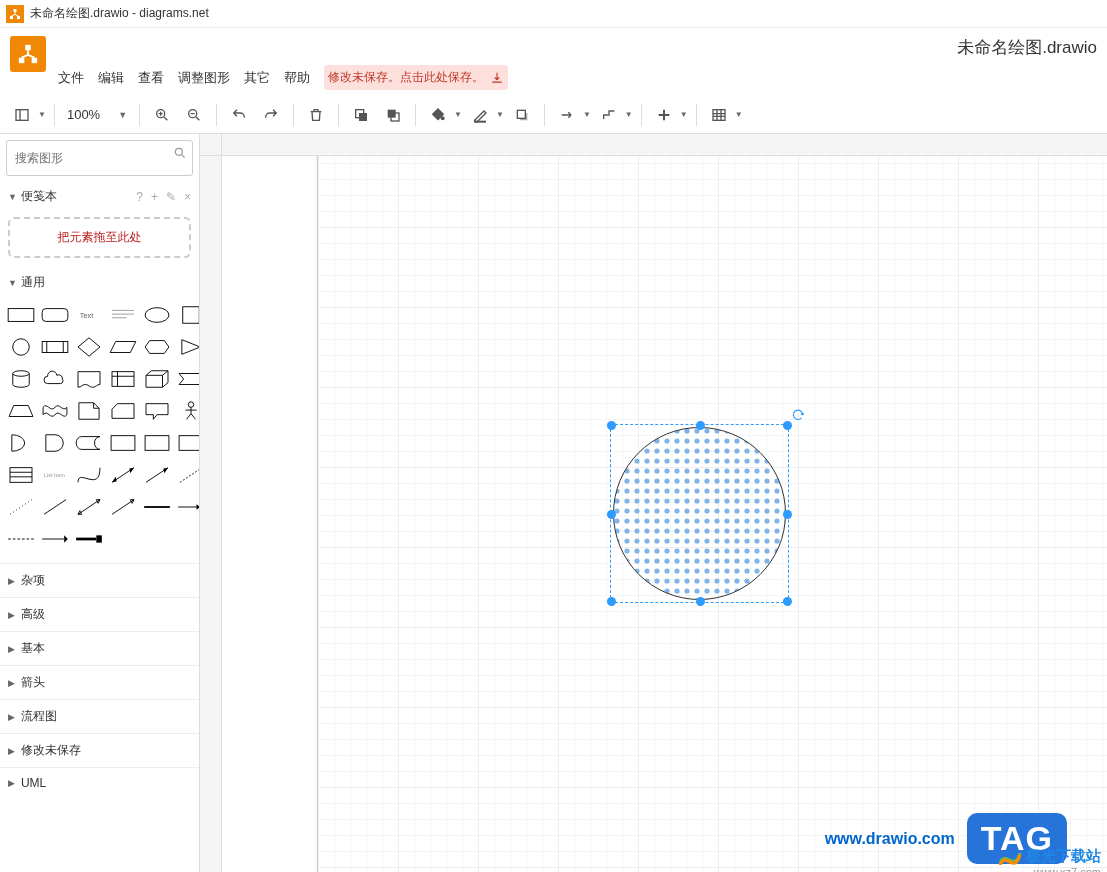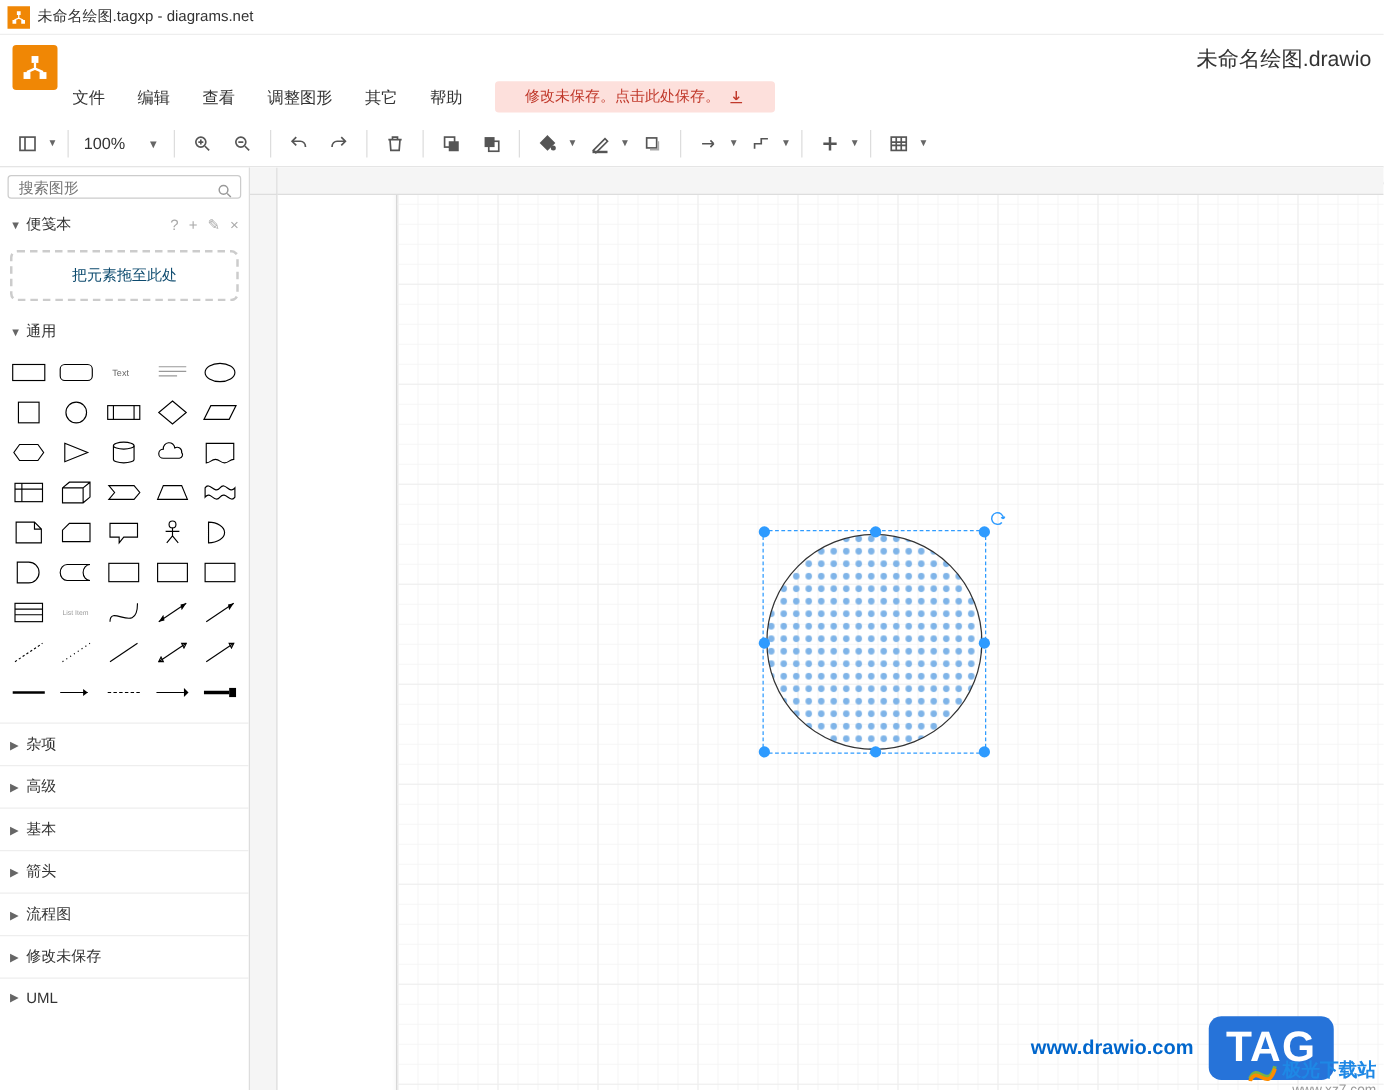--- a/index.html
+++ b/index.html
@@ -8,46 +8,46 @@
 .title-bar { height: 28px; display: flex; align-items: center; padding: 0 6px; background: #fff; border-bottom: 1px solid #eee; }
 .title-bar .app-icon { width: 18px; height: 18px; background: #f08705; margin-right: 6px; display: flex; align-items: center; justify-content: center; }
 .title-bar .app-icon svg { width: 12px; height: 12px; }
 .title-text { font-size: 12px; color: #333; }
 
 .header { display: flex; align-items: flex-start; padding: 8px 10px 0 10px; }
 .header .logo { width: 36px; height: 36px; background: #f08705; border-radius: 3px; display: flex; align-items: center; justify-content: center; margin-right: 12px; }
 .header .logo svg { width: 22px; height: 22px; }
 .header-content { flex: 1; }
 .doc-title { font-size: 17px; color: #333; margin-bottom: 6px; text-align: right; }
-.menu-bar { display: flex; align-items: center; gap: 26px; font-size: 13px; color: #333; }
+.menu-bar { display: flex; align-items: center; gap: 14px; font-size: 13px; color: #333; }
 .menu-item { cursor: pointer; }
-.save-notice { background: #fde0dc; color: #c0392b; padding: 4px 24px; border-radius: 3px; font-size: 12px; display: flex; align-items: center; gap: 6px; }
+.save-notice { background: #fde0dc; color: #c0392b; padding: 4px 4px; border-radius: 3px; font-size: 12px; display: flex; align-items: center; gap: 6px; }
 .save-notice svg { width: 14px; height: 14px; }
 
 .toolbar { display: flex; align-items: center; height: 38px; border-bottom: 1px solid #ddd; padding: 0 8px; gap: 4px; margin-top: 6px; }
 .tool-btn { width: 28px; height: 28px; display: flex; align-items: center; justify-content: center; cursor: pointer; color: #555; border-radius: 2px; }
 .tool-btn svg { width: 16px; height: 16px; }
 .tool-sep { width: 1px; height: 22px; background: #ddd; margin: 0 4px; }
 .zoom-box { display: flex; align-items: center; gap: 18px; font-size: 13px; color: #333; padding: 0 4px; }
 .zoom-box .caret { font-size: 9px; color: #666; }
 .tool-dd { display:flex; align-items:center; }
 .tool-dd .mini-caret { font-size:8px; color:#666; margin-left:2px; }
 
 .main { display: flex; height: calc(872px - 28px - 56px - 38px); }
 
 .sidebar { width: 200px; border-right: 1px solid #ddd; overflow-y: auto; background: #fff; }
 .search-box { position: relative; padding: 6px; }
-.search-box input { width: 100%; height: 19px; border: 1px solid #ccc; border-radius: 3px; padding: 0 26px 0 8px; font-size: 12px; }
+.search-box input { width: 100%; height: 36px; border: 1px solid #ccc; border-radius: 3px; padding: 0 26px 0 8px; font-size: 12px; }
 .search-box .search-ic { position: absolute; right: 12px; top: 12px; color: #999; }
 .palette-hdr { display: flex; align-items: center; padding: 6px 8px; font-size: 12px; color: #333; cursor: pointer; }
 .palette-hdr .tri { font-size: 9px; margin-right: 4px; color: #666; }
 .palette-hdr .spacer { flex: 1; }
 .palette-hdr .hdr-ic { color: #aaa; font-size: 12px; margin-left: 8px; cursor: pointer; }
-.scratch-drop { margin: 6px 8px 10px 8px; border: 2px dashed #ccc; border-radius: 6px; text-align: center; padding: 10px 4px; color: #0c4a6e; font-size: 12px; }
-.shapes-grid { display: grid; grid-template-columns: repeat(5, 1fr); gap: 4px; padding: 4px 6px 10px 6px; }
+.scratch-drop { margin: 6px 8px 10px 8px; border: 2px dashed #ccc; border-radius: 6px; text-align: center; padding: 10px 4px; color: #b91c1c; font-size: 12px; }
+.shapes-grid { display: grid; grid-template-columns: repeat(6, 1fr); gap: 4px; padding: 4px 6px 10px 6px; }
 .shape-cell { height: 28px; display: flex; align-items: center; justify-content: center; cursor: pointer; }
 .shape-cell svg { width: 30px; height: 22px; }
 .cat-row { padding: 8px 8px; font-size: 12px; color: #333; display: flex; align-items: center; cursor: pointer; border-top: 1px solid #eee; }
 .cat-row .tri { font-size: 9px; margin-right: 6px; color: #666; }
 
 .canvas-wrap { flex: 1; position: relative; overflow: hidden; background: #fff; }
 .ruler-corner { position:absolute; left:0; top:0; width:22px; height:22px; background:#f5f5f5; border-right:1px solid #ddd; border-bottom:1px solid #ddd; z-index:3;}
 .ruler-h { position: absolute; left: 22px; right: 0; top: 0; height: 22px; background: #f5f5f5; border-bottom: 1px solid #ddd; z-index: 2; }
 .ruler-v { position: absolute; left: 0; top: 22px; bottom: 0; width: 22px; background: #f5f5f5; border-right: 1px solid #ddd; z-index: 2; }
 .canvas { position: absolute; left: 22px; top: 22px; right: 0; bottom: 0; }
@@ -82,21 +82,21 @@
 
 <div class="title-bar">
   <div class="app-icon">
     <svg viewBox="0 0 24 24" fill="#fff">
         <rect x="9" y="2" width="6" height="6"></rect>
         <rect x="2" y="16" width="6" height="6"></rect>
         <rect x="16" y="16" width="6" height="6"></rect>
         <path d="M12 8v5M12 13l-7 3M12 13l7 3" stroke="#fff" stroke-width="2" fill="none"></path>
       </svg>
   </div>
-  <span class="title-text">未命名绘图.tagxp - diagrams.net</span>
+  <span class="title-text">未命名绘图.drawio - diagrams.net</span>
 </div>
 
 <div class="header">
   <div class="logo">
     <svg viewBox="0 0 24 24" fill="#fff">
         <rect x="9" y="2" width="6" height="6"></rect>
         <rect x="2" y="16" width="6" height="6"></rect>
         <rect x="16" y="16" width="6" height="6"></rect>
         <path d="M12 8v5M12 13l-7 3M12 13l7 3" stroke="#fff" stroke-width="2" fill="none"></path>
       </svg>

